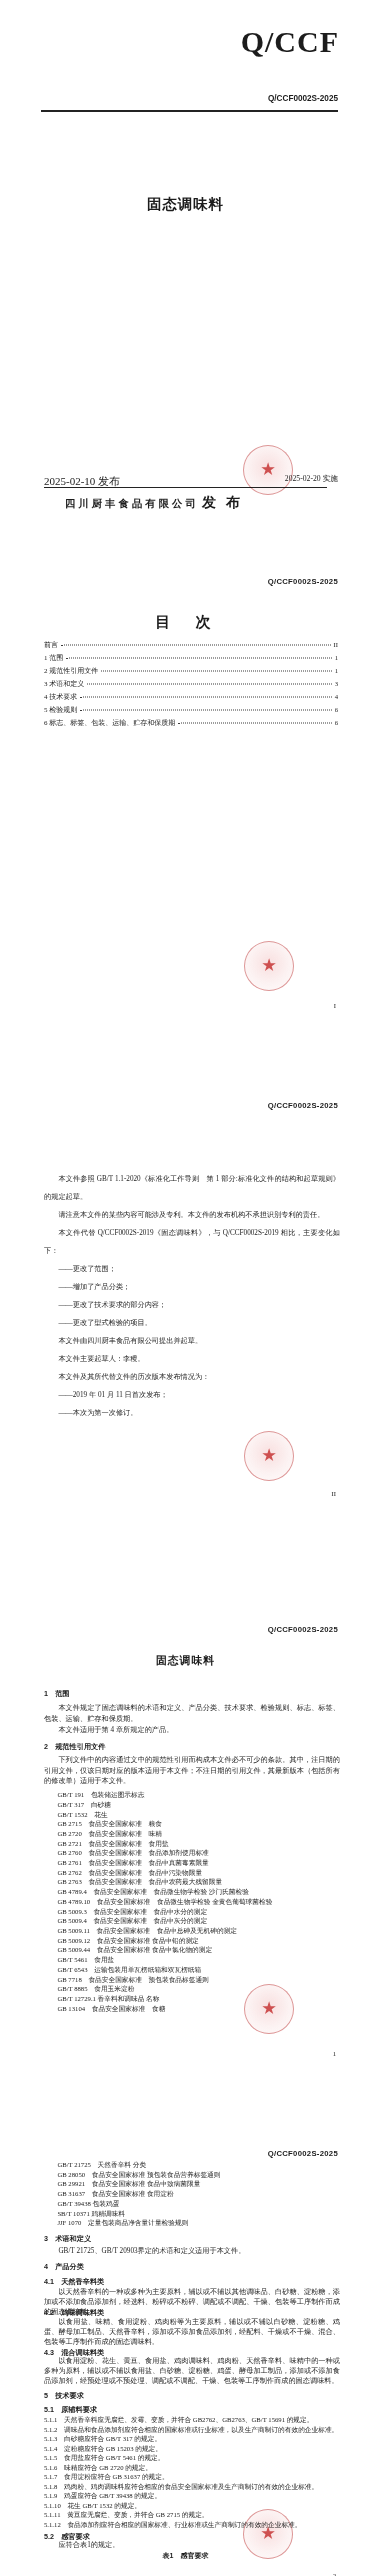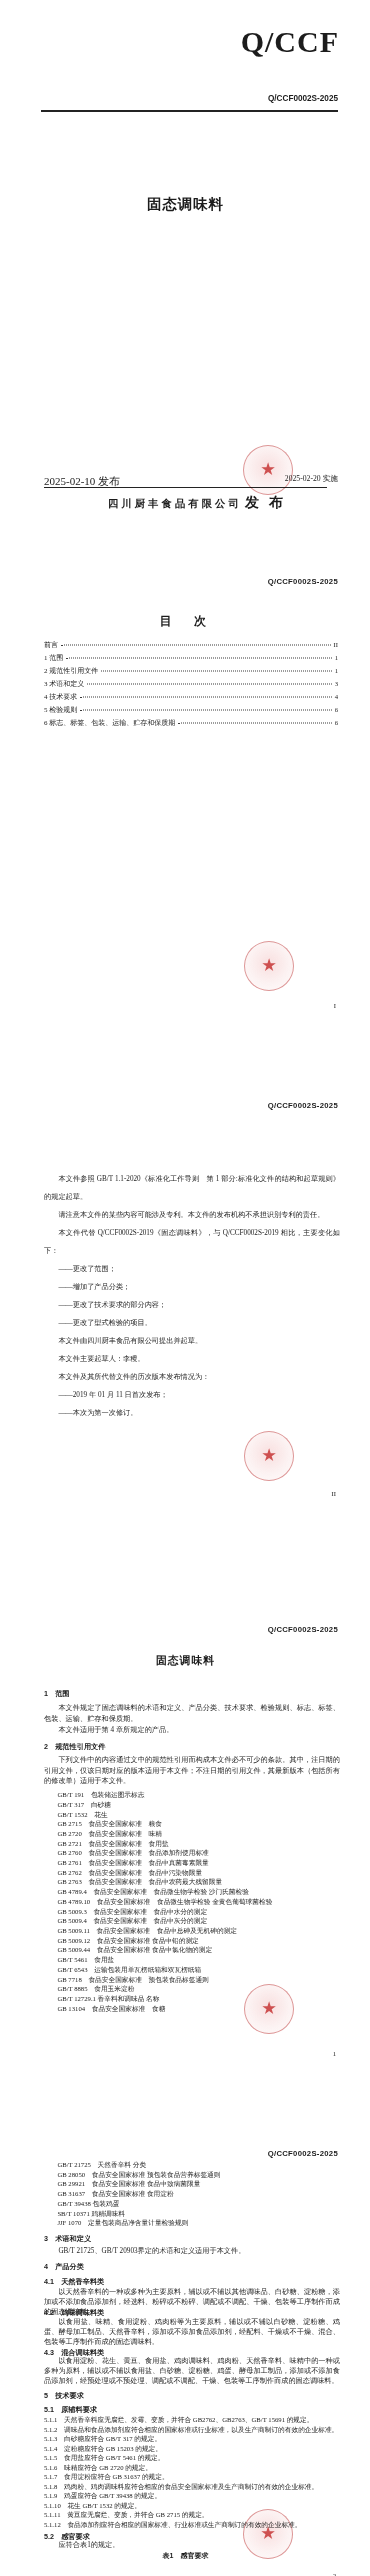--- a/index.html
+++ b/index.html
@@ -22,32 +22,32 @@
              font-weight:bold;font-size:12.4px;text-align:justify;text-align-last:justify;}
   .cover-code{position:absolute;top:94px;right:33px;font-family:"Liberation Sans",sans-serif;
               font-weight:bold;font-size:8.2px;}
   .cover-rule{position:absolute;top:110px;left:41px;width:297px;height:1.5px;background:#232323;}
   .cover-title{position:absolute;top:195px;left:0;width:371px;text-align:center;
                font-family:"Liberation Sans",sans-serif;font-weight:bold;font-size:14.4px;letter-spacing:1px;}
   .pub-date{position:absolute;top:474px;left:44px;font-size:11px;}
   .impl-date{position:absolute;top:474px;right:33px;font-size:7.7px;}
   .foot-rule{position:absolute;top:487px;left:44px;width:283px;height:1px;background:#232323;}
   .publisher{position:absolute;top:494px;left:0;width:308px;display:flex;justify-content:center;
-             align-items:baseline;gap:3px;font-family:"Liberation Sans",sans-serif;font-weight:bold;padding-left:43px;}
+             align-items:baseline;gap:3px;font-family:"Liberation Sans",sans-serif;font-weight:bold;}
   .publisher .co{font-size:10.3px;letter-spacing:3.1px;}
   .publisher .rel{font-size:14px;letter-spacing:3.1px;}
   
   .stamp{position:absolute;width:48px;height:48px;border-radius:50%;
          border:1.5px solid rgba(190,55,55,.5);
          background:radial-gradient(circle at 50% 45%,rgba(232,150,150,.30),rgba(238,180,180,.16) 58%,rgba(244,200,200,.06));
          display:flex;align-items:center;justify-content:center;mix-blend-mode:multiply;z-index:5;}
   .stamp .star{color:rgba(196,48,48,.82);font-size:17.5px;line-height:1;font-family:"DejaVu Sans",sans-serif;}
   
   .big-title{position:absolute;top:89px;left:0;width:371px;text-align:center;
-             font-family:"Liberation Sans",sans-serif;font-weight:bold;font-size:12px;letter-spacing:5.2px;}
+             font-family:"Liberation Sans",sans-serif;font-weight:bold;font-size:15px;letter-spacing:5.2px;}
   .toc-list{position:absolute;top:116px;left:44px;width:294px;}
   .toc-item{display:flex;align-items:baseline;height:13px;font-size:7px;}
   .toc-label{white-space:nowrap;}
   .toc-dots{flex:1;border-bottom:1px dotted #3a3a3a;margin:0 2.6px;transform:translateY(-1.5px);}
   .toc-pg{font-size:6.7px;}
   .fw-body{position:absolute;top:122px;left:44px;width:296px;}
   .fw-body .p{line-height:18px;}
   
   .ref-li{font-size:6.7px;line-height:9.7px;padding-left:2em;white-space:nowrap;}
   .c51-li{font-size:6.7px;line-height:9.5px;white-space:nowrap;}

